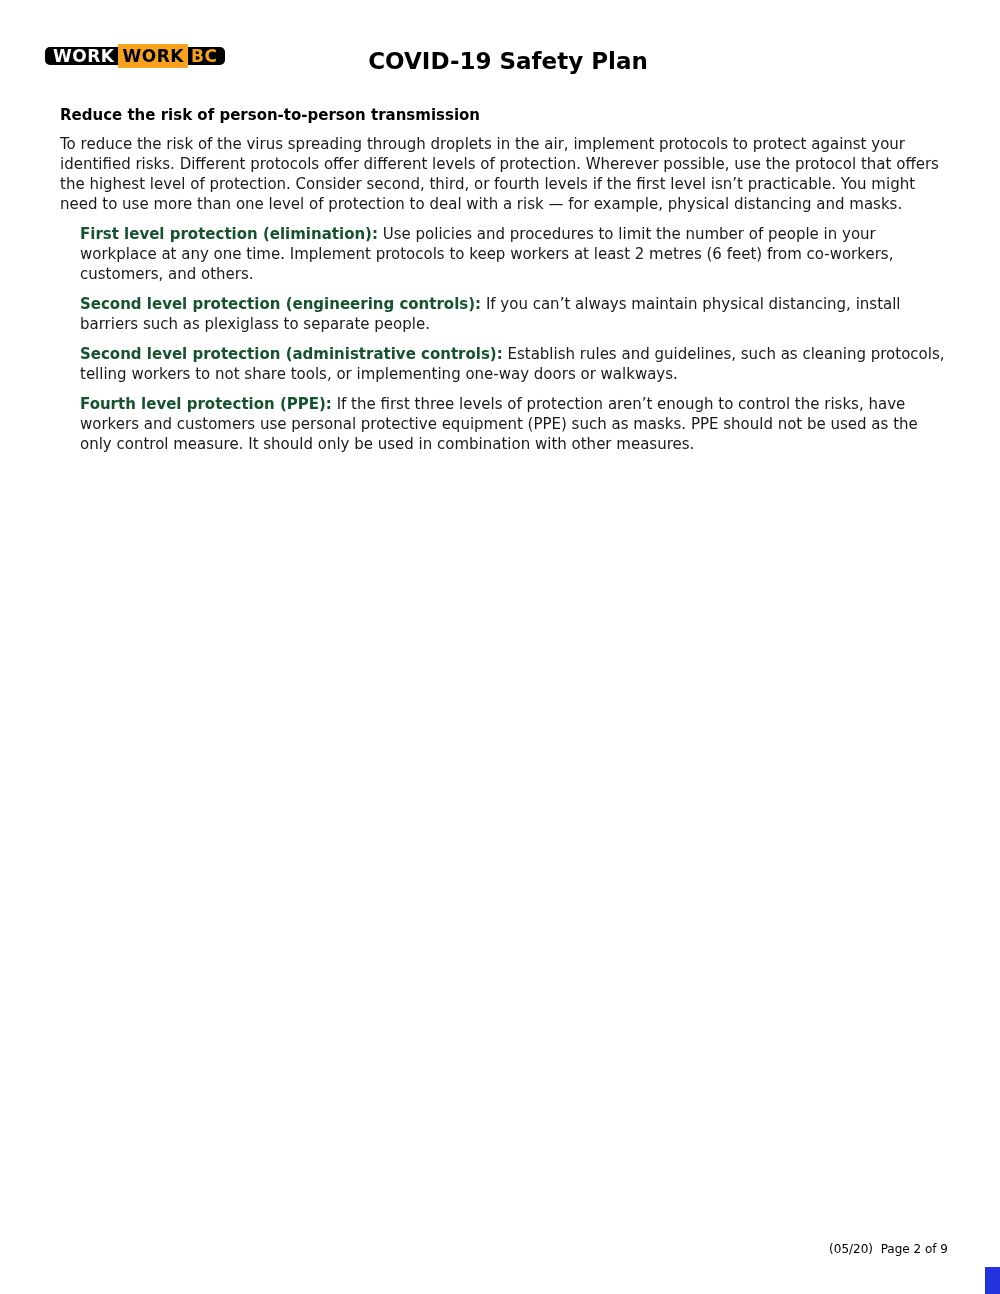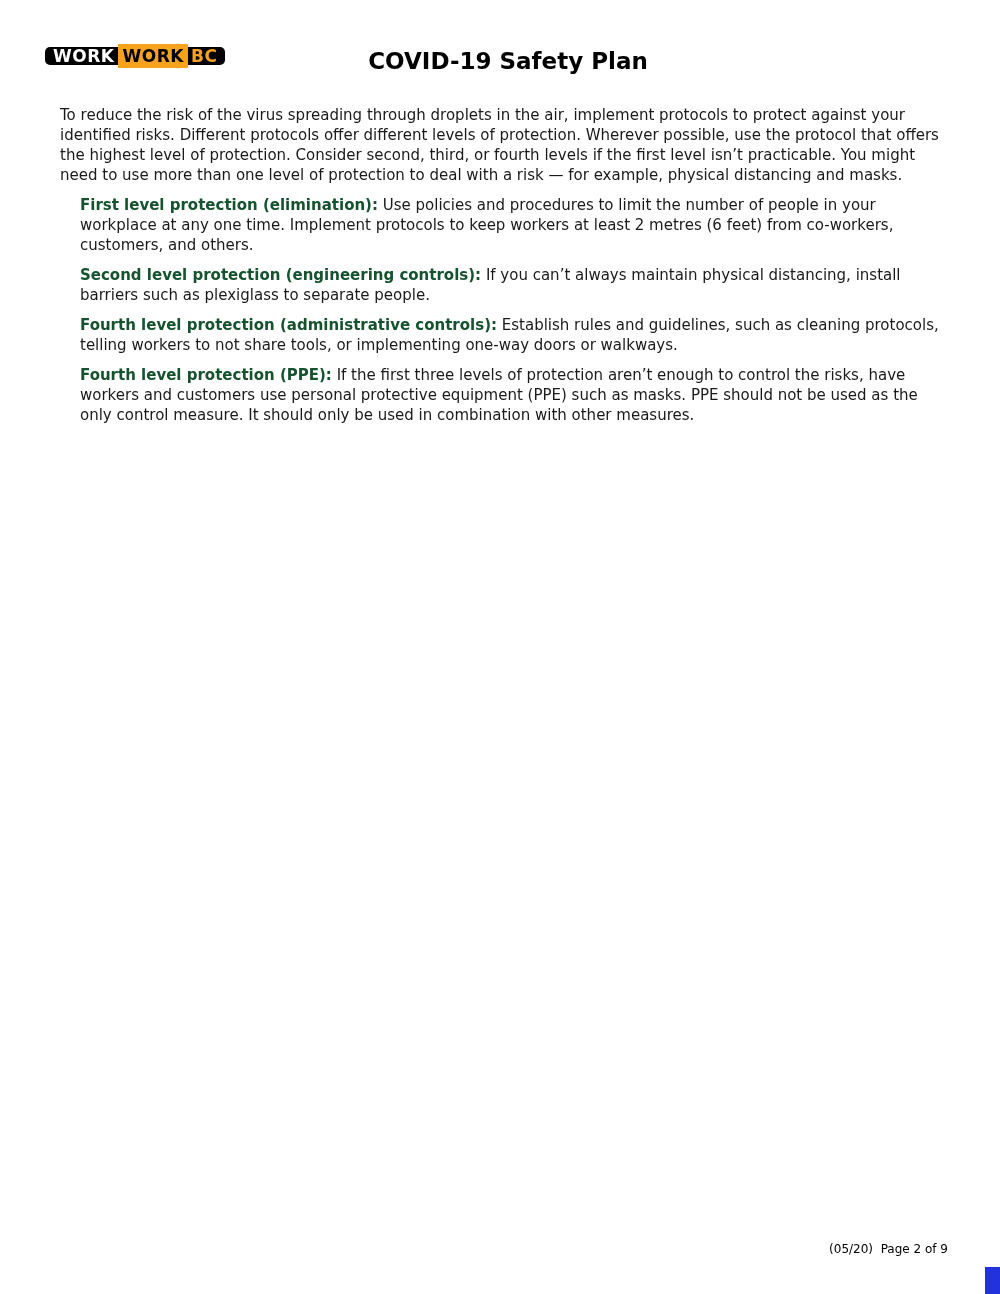--- a/index.html
+++ b/index.html
@@ -108,27 +108,28 @@
 <div class="header">
   <div class="logo">
     <span class="logo-work">WORK</span>
     <span class="logo-safe">WORK</span>
     <span class="logo-bc">BC</span>
   </div>
   <div class="page-title">COVID-19 Safety Plan</div>
 </div>
 
 <div class="content">
+  <div class="section-heading">Reduce the risk of person-to-person transmission</div>
 
   <p class="intro">To reduce the risk of the virus spreading through droplets in the air, implement protocols to protect against your identified risks. Different protocols offer different levels of protection. Wherever possible, use the protocol that offers the highest level of protection. Consider second, third, or fourth levels if the first level isn’t practicable. You might need to use more than one level of protection to deal with a risk — for example, physical distancing and masks.</p>
 
   <p class="level-item"><span class="level-label">First level protection (elimination):</span><span> Use policies and procedures to limit the number of people in your workplace at any one time. Implement protocols to keep workers at least 2 metres (6 feet) from co-workers, customers, and others.</span></p>
 
   <p class="level-item"><span class="level-label">Second level protection (engineering controls):</span><span> If you can’t always maintain physical distancing, install barriers such as plexiglass to separate people.</span></p>
 
-  <p class="level-item"><span class="level-label">Fourth level protection (administrative controls):</span><span> Establish rules and guidelines, such as cleaning protocols, telling workers to not share tools, or implementing one-way doors or walkways.</span></p>
+  <p class="level-item"><span class="level-label">Second level protection (administrative controls):</span><span> Establish rules and guidelines, such as cleaning protocols, telling workers to not share tools, or implementing one-way doors or walkways.</span></p>
 
   <p class="level-item"><span class="level-label">Fourth level protection (PPE):</span><span> If the first three levels of protection aren’t enough to control the risks, have workers and customers use personal protective equipment (PPE) such as masks. PPE should not be used as the only control measure. It should only be used in combination with other measures.</span></p>
 </div>
 
 <div class="footer">(05/20)  Page 2 of 9</div>
 
 <div class="edge-artifact"></div>
 
 </body></html>

